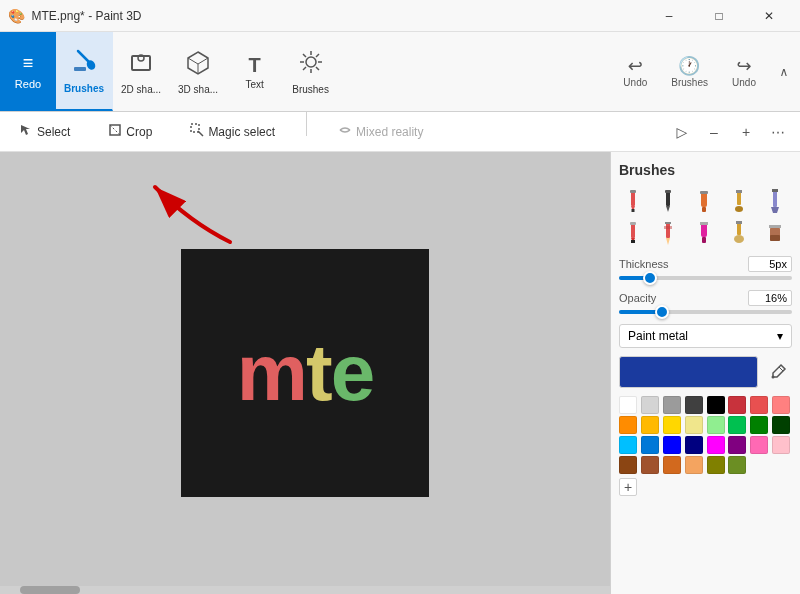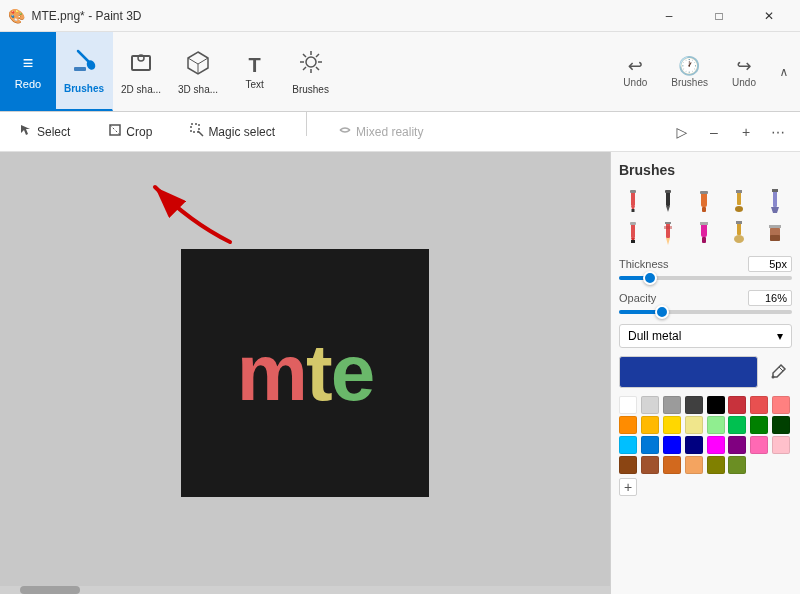--- a/index.html
+++ b/index.html
@@ -575,21 +575,21 @@
     <div class="panel-label">
       <span>Opacity</span>
       <input class="panel-value-input" value="16%" readonly="" style="pointer-events: none;">
     </div>
     <div class="slider-track">
       <div class="slider-fill" style="width:25%"></div>
       <div class="slider-thumb" style="left:25%"></div>
     </div>
 
     <div class="material-selector">
-      <span>Dull metal</span>
+      <span>Paint metal</span>
       <span>▾</span>
     </div>
 
     <div class="color-preview-row">
       <div class="color-preview-swatch"></div>
       <div class="color-eyedropper">
         <svg width="18" height="18" viewBox="0 0 18 18">
           <path d="M12 2 L16 6 L8 14 L4 14 L4 10 Z" fill="none" stroke="#555" stroke-width="1.5"></path>
           <line x1="10" y1="4" x2="14" y2="8" stroke="#555" stroke-width="1"></line>
           <circle cx="4" cy="14" r="1.5" fill="#555"></circle>

